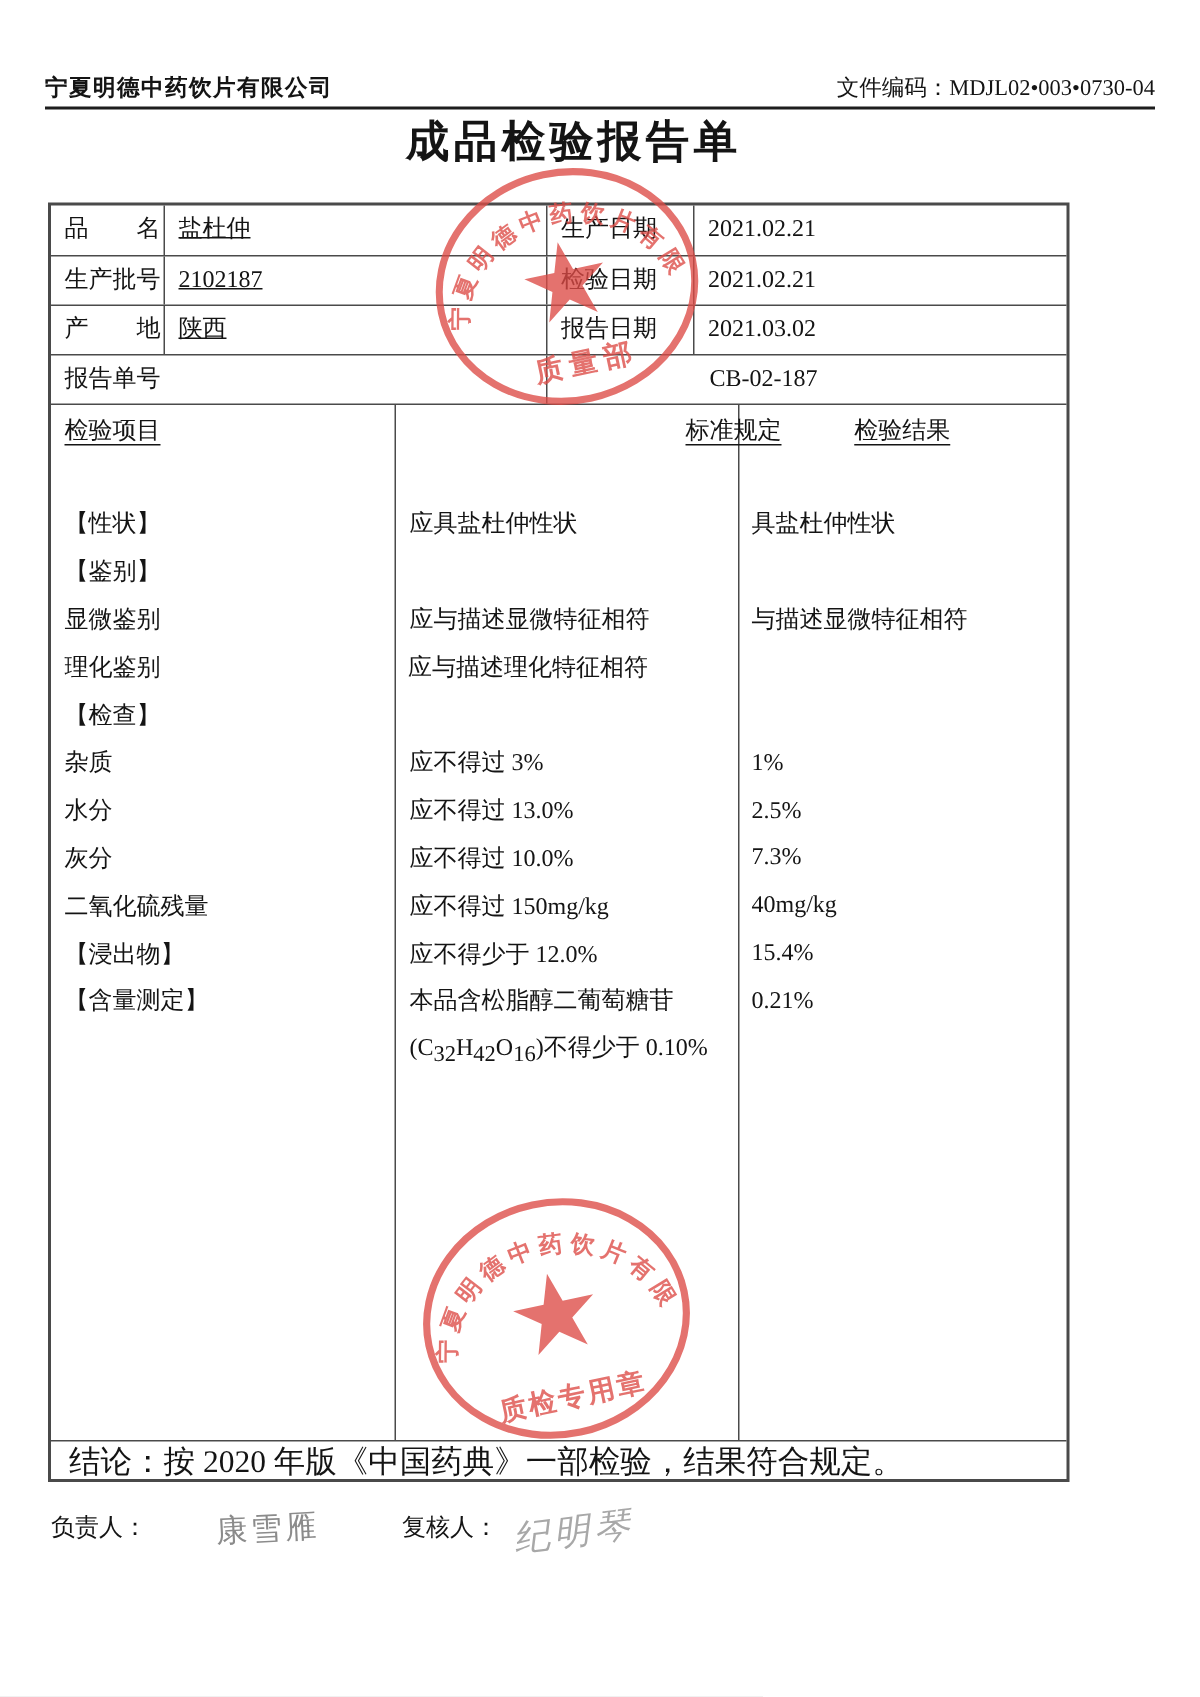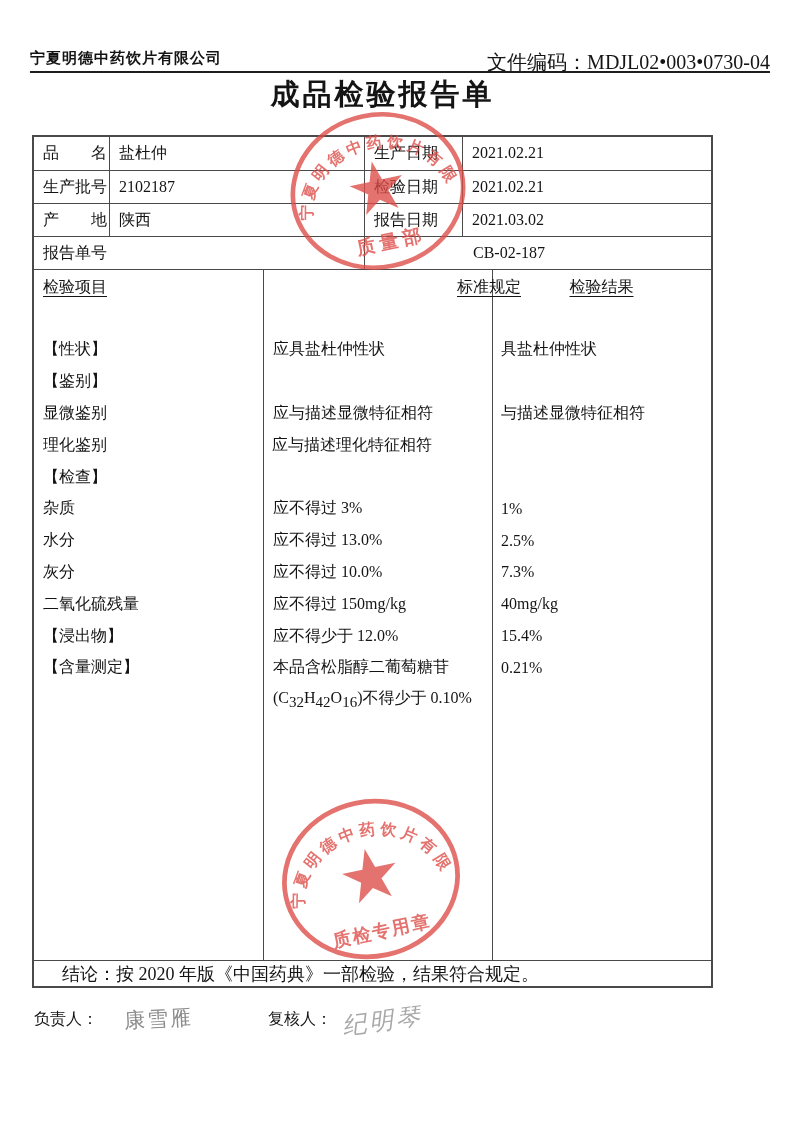--- a/index.html
+++ b/index.html
@@ -2,31 +2,31 @@
 <html><head>
 <meta charset="utf-8">
 <style>
   html,body{margin:0;padding:0;background:#e8e8e8;}
   .page{
     position:relative;width:800px;height:1131px;background:#ffffff;margin:0 auto;
     font-family:"Liberation Serif","DejaVu Serif",serif;color:#141414;overflow:hidden;
   }
   
   .header-company{position:absolute;left:30px;top:49px;font-size:15px;font-weight:bold;letter-spacing:1px;}
-  .header-code{position:absolute;right:30px;top:49px;font-size:20px;}
+  .header-code{position:absolute;right:30px;top:49px;font-size:15px;}
   .header-rule{position:absolute;left:30px;top:71px;width:740px;border-top:2px solid #1d1d1d;}
   .report-title{position:absolute;left:30px;top:75px;width:705px;text-align:center;font-size:29px;font-weight:bold;letter-spacing:3px;}
   
   .report-table{position:absolute;left:32px;top:135px;width:681px;border:2px solid #4a4a4a;box-sizing:border-box;background:transparent;}
   .info-row{display:flex;height:33px;box-sizing:border-box;}
   .info-row + .info-row{border-top:1px solid #4a4a4a;}
   .icell{box-sizing:border-box;height:100%;line-height:31px;font-size:16px;padding-left:9px;overflow:hidden;white-space:nowrap;}
   .icell.bl{border-left:1px solid #4a4a4a;}
   .w-lab1{width:75px;}
-  .w-val1{width:255px;}
+  .w-val1{width:255px;text-decoration:underline;}
   .w-lab2{width:98px;}
   .w-val2{flex:1;}
   .w-span{width:330px;}
   .w-rest{flex:1;padding-left:108px;}
   
   .main-section{position:relative;height:690px;border-top:1px solid #4a4a4a;font-size:16px;}
   .vline{position:absolute;top:0;bottom:0;width:0;border-left:1px solid #4a4a4a;}
   .vline.v1{left:229px;}
   .vline.v2{left:458px;}
   .col-head{position:absolute;top:7px;font-weight:normal;}
@@ -34,26 +34,26 @@
   .ch1{left:9px;}
   .ch2{left:229px;width:229px;text-align:right;margin-left:29px;}
   .ch3{left:458px;right:0;text-align:center;}
   .content-rows{position:absolute;left:0;right:0;top:64px;}
   .crow{display:flex;height:31.8px;align-items:center;}
   .c1{width:229px;padding-left:9px;box-sizing:border-box;white-space:nowrap;}
   .c2{width:229px;padding-left:10px;box-sizing:border-box;white-space:nowrap;}
   .c3{flex:1;padding-left:9px;box-sizing:border-box;white-space:nowrap;}
   sub.fsub{font-size:15px;vertical-align:-4px;}
   
-  .conclusion{border-top:1px solid #4a4a4a;height:26px;line-height:26px;font-size:18px;padding-left:28px;box-sizing:border-box;white-space:nowrap;}
+  .conclusion{border-top:1px solid #4a4a4a;height:26px;line-height:26px;font-size:21px;padding-left:12px;box-sizing:border-box;white-space:nowrap;}
   
   .signatures{position:absolute;left:32px;top:1005px;width:681px;height:60px;}
   .sig-group{position:absolute;top:0;display:flex;align-items:flex-start;}
   .sig-label{font-size:16px;line-height:28px;}
-  .sig-1{left:2px;}
+  .sig-1{left:2px;gap:20px;}
   .sig-2{left:236px;}
   .sig-3{left:446px;}
   .sig-name{font-family:"DejaVu Serif","Liberation Serif",serif;}
   .sig-name.n1{color:#8b8b8b;font-size:21px;margin-left:26px;transform:rotate(-3deg);letter-spacing:2px;}
   .sig-name.n2{color:#a8a8a8;font-size:24px;margin-left:10px;font-style:italic;transform:rotate(-7deg);letter-spacing:3px;}
   .sig-name.n3{color:#2c2c2c;font-size:31px;font-weight:bold;margin-left:24px;letter-spacing:8px;transform:rotate(-1deg);}
   
   .stamp{position:absolute;opacity:0.78;pointer-events:none;transform:rotate(-12deg);}
   .stamp-top{left:284px;top:106px;width:188px;height:170px;}
   .stamp-bottom{left:272px;top:793px;width:198px;height:172px;}

